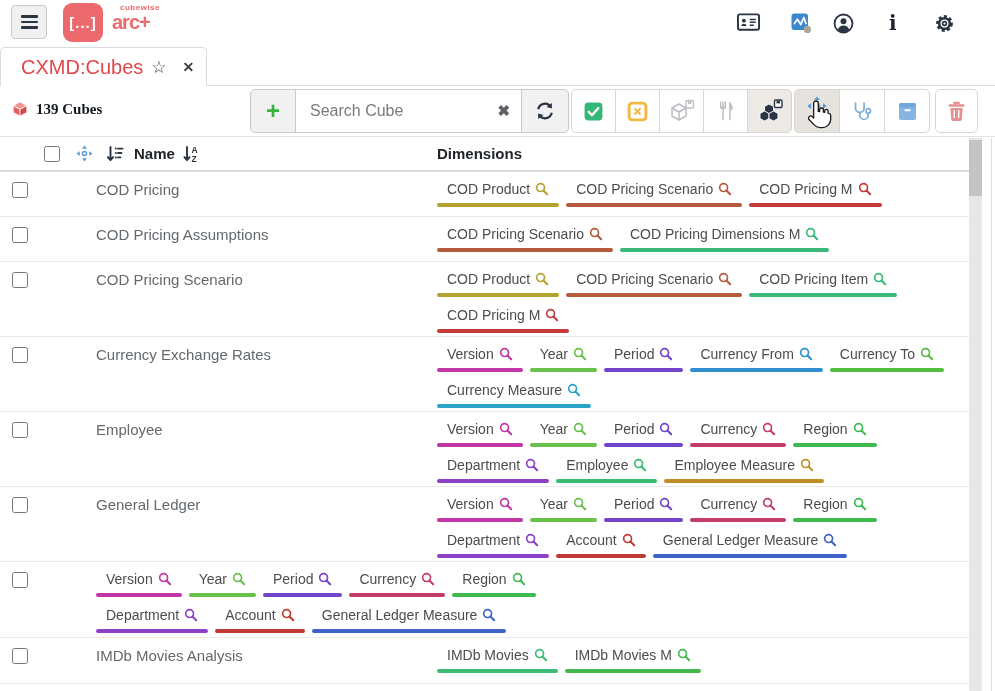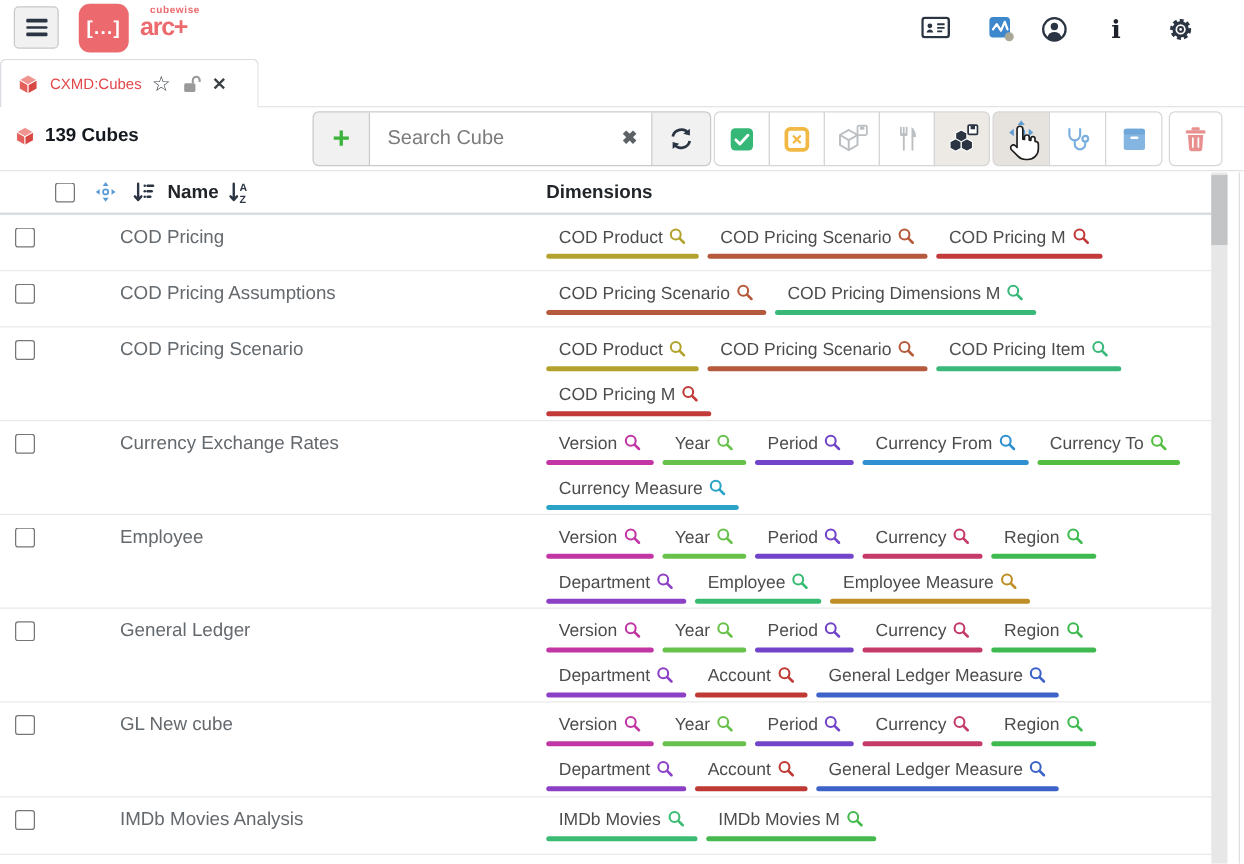--- a/index.html
+++ b/index.html
@@ -31,27 +31,27 @@
   .brand .name { font-size: 20px; font-weight: 800; letter-spacing: -1px; }
   .hdr-icons { position: absolute; top: 13px; right: 0; height: 22px; }
   .hdr-ic { position: absolute; top: 0; cursor: pointer; }
   
   .tab-bar { display: flex; align-items: flex-end; height: 39px; }
   .tab {
     width: 207px; height: 39px; background: #fff;
     border: 1px solid #d9dde1; border-bottom: none; border-radius: 5px 5px 0 0;
     display: flex; align-items: center; gap: 8px; padding: 0 12px; cursor: pointer;
   }
-  .tab-title { color: #e2474c; font-size: 12px; white-space: nowrap; }
+  .tab-title { color: #e2474c; font-size: 20px; white-space: nowrap; }
   .tab-star { font-size: 17px; color: #3a3f44; line-height: 1; }
   .tab-close { font-size: 14px; font-weight: 700; color: #3a3f44; }
   .tab-filler { flex: 1; height: 39px; border-bottom: 1px solid #d9dde1; }
   
   .toolbar { position: relative; height: 51px; border-bottom: 1px solid #e3e3e3; background: #fff; }
-  .count { position: absolute; left: 11px; top: 14px; display: flex; align-items: flex-start; gap: 7px; }
+  .count { position: absolute; left: 11px; top: 14px; display: flex; align-items: center; gap: 7px; font-family: Liberation Serif, serif; }
   .count b { font-size: 15px; color: #14181f; }
   .controls { position: absolute; left: 250px; top: 3px; display: flex; align-items: stretch; }
   .search-group {
     display: flex; border: 1px solid #c9c9c9; border-radius: 5px;
     background: #f1f1f1; overflow: hidden; height: 44px;
   }
   .add-btn { width: 44px; display: flex; align-items: center; justify-content: center;
     color: #3cb33c; font-size: 24px; font-weight: 700; cursor: pointer; }
   .search-wrap { width: 227px; background: #fff; border-left: 1px solid #c9c9c9; border-right: 1px solid #c9c9c9; position: relative; }
   .search-wrap input { width: 100%; height: 100%; border: none; outline: none;
@@ -654,21 +654,20 @@
               <path d="M9.9 9.9l4 4" stroke="currentColor" stroke-width="2.4" stroke-linecap="round"></path>
             </svg>
           </span>
           <span class="chip-underline"></span>
         </span>
     </div>
   </div>
 
   <div class="row h76">
     <div class="c-check"><input type="checkbox" class="cbx" style=""></div>
-    <div class="c-name">GL New cube</div>
     <div class="c-dims">
       <span class="chip" style="color: rgb(193, 54, 164);">
           <span class="chip-top">
             <span class="chip-label">Version</span>
             <svg class="mag" viewBox="0 0 16 16">
               <circle cx="6.4" cy="6.4" r="4.5" fill="none" stroke="currentColor" stroke-width="1.9"></circle>
               <path d="M9.9 9.9l4 4" stroke="currentColor" stroke-width="2.4" stroke-linecap="round"></path>
             </svg>
           </span>
           <span class="chip-underline"></span>

